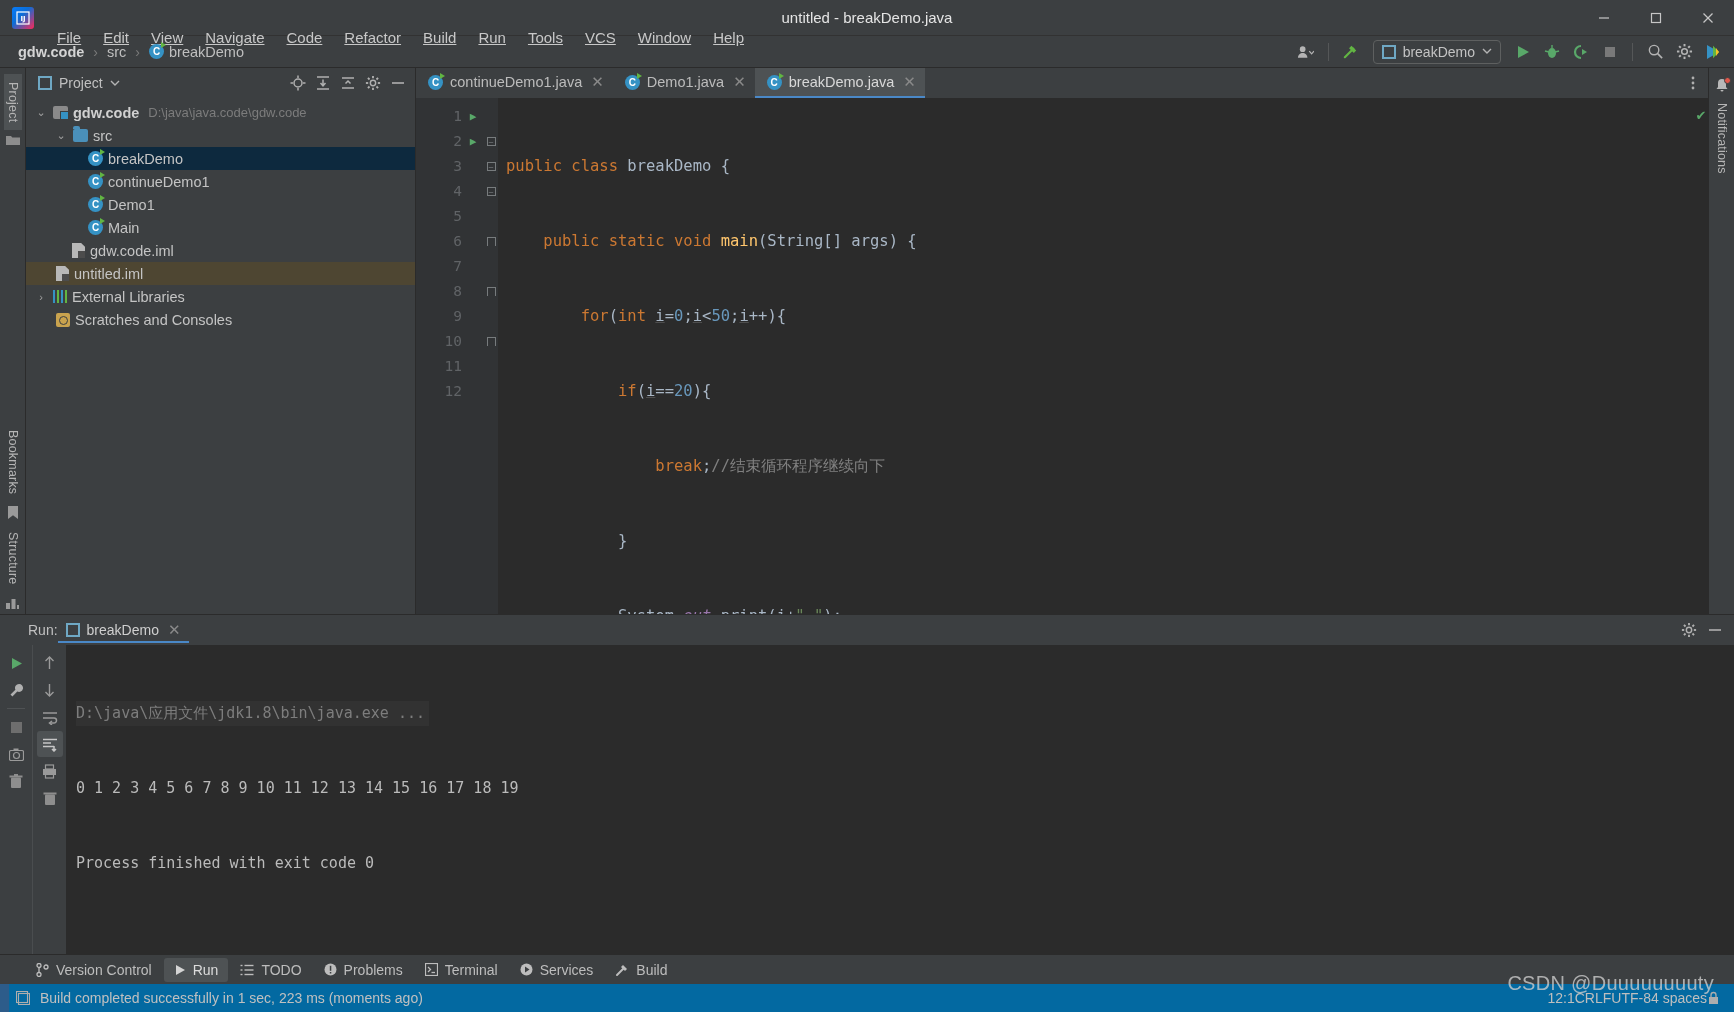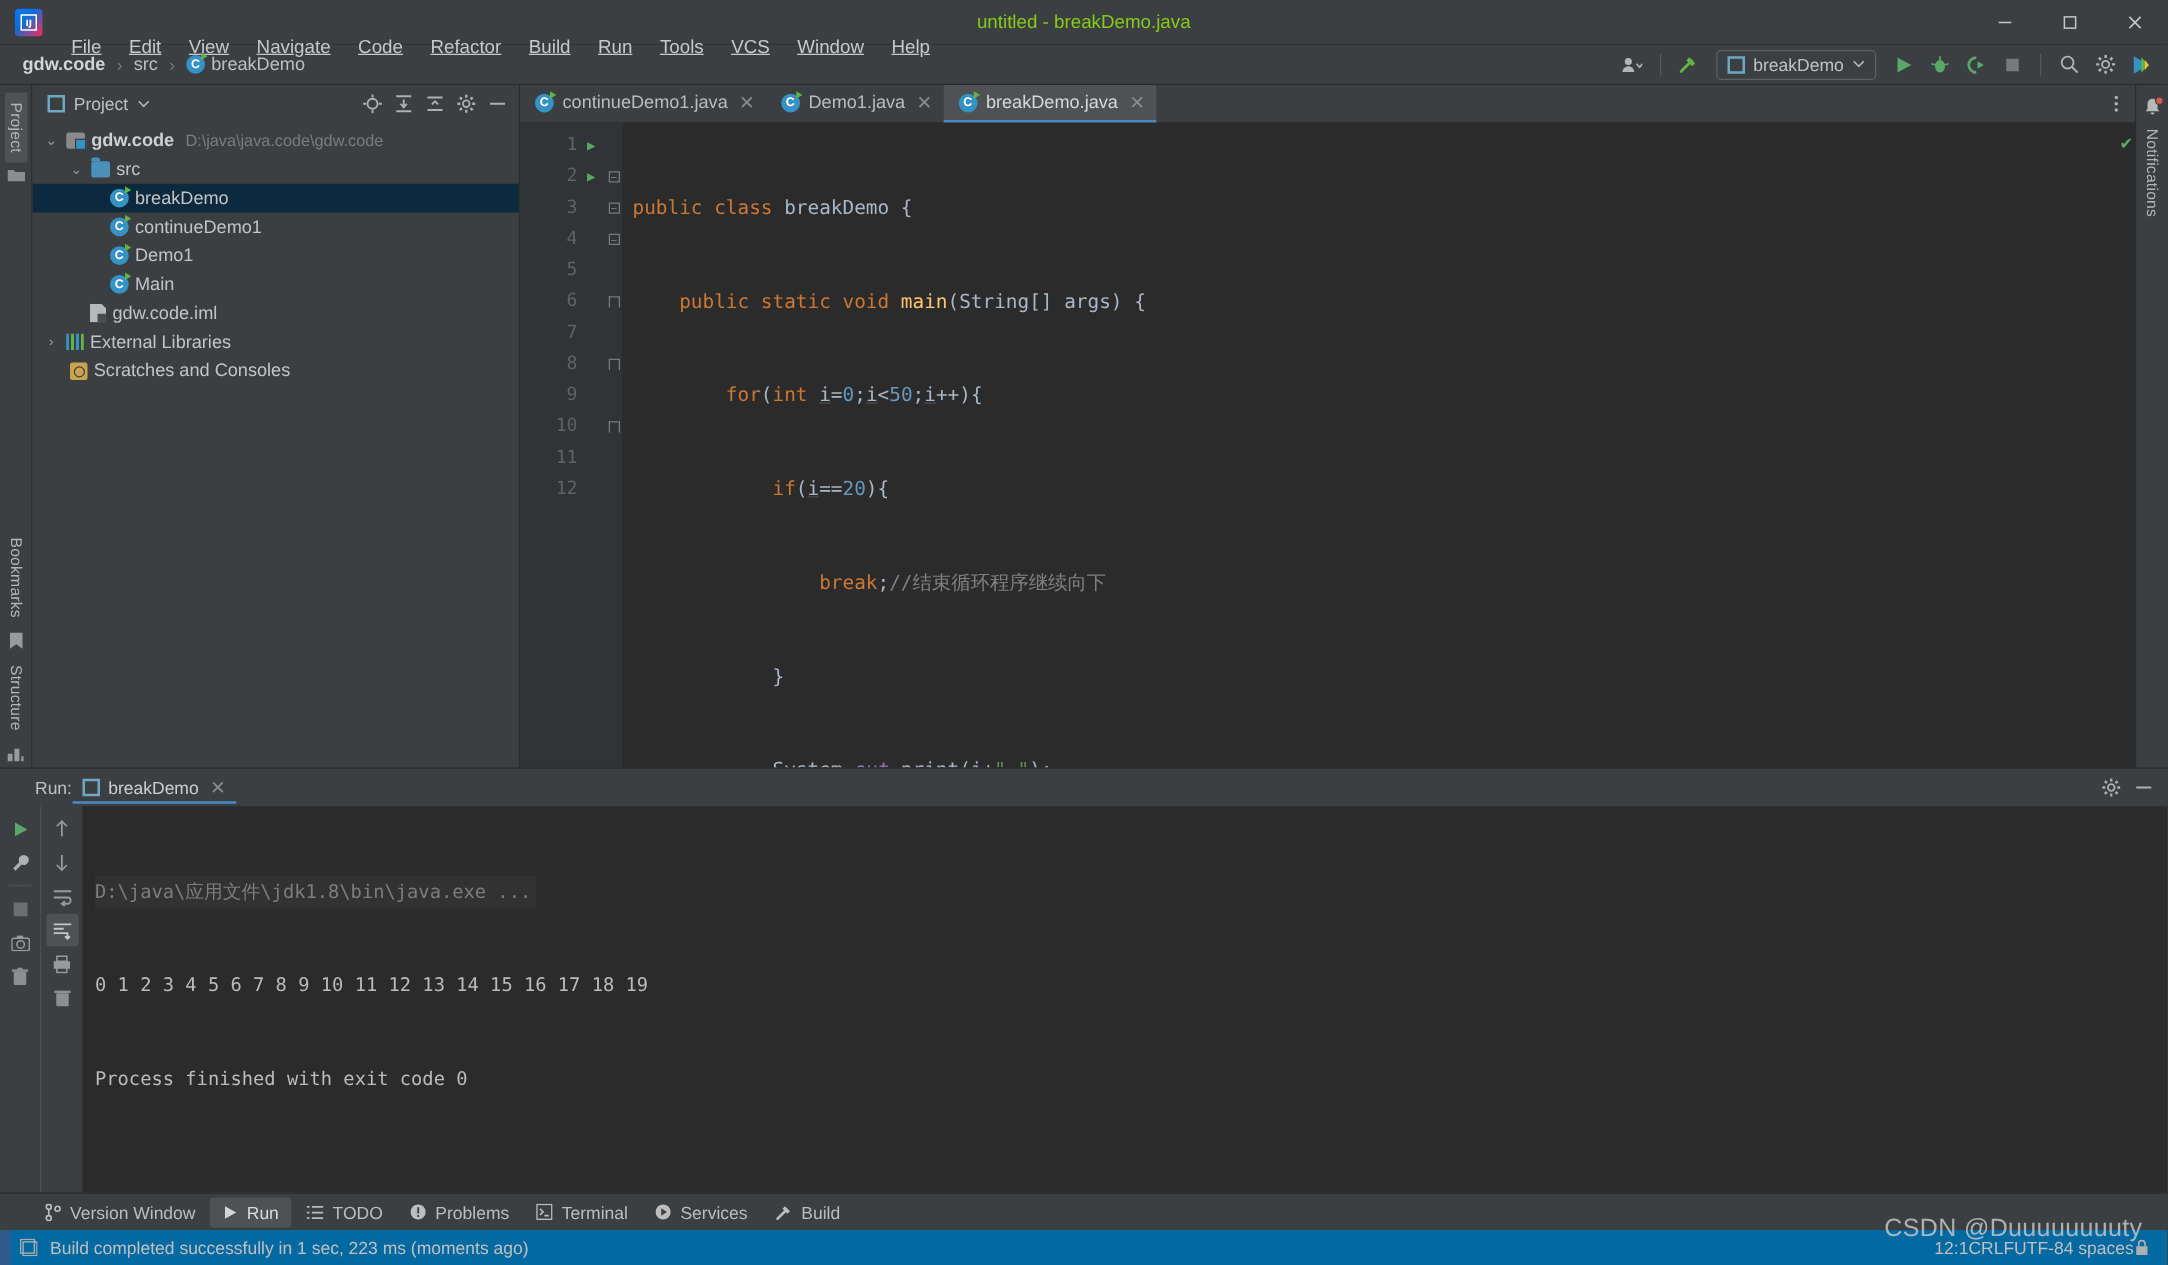--- a/index.html
+++ b/index.html
@@ -25,21 +25,21 @@
   }
   .ij-logo svg { display:block; }
   .menubar { display: flex; align-items: center; height: 100%; }
   .menu-item {
     padding: 5px 11px; font-size: 15px; color: #c8c8c8; cursor: default;
     line-height: 1; border-radius: 3px; margin-top: 40px;
   }
   .menu-item u { text-decoration: underline; }
   .win-title {
     position: absolute; left: 0; right: 0; text-align: center;
-    font-size: 15px; color: #84cc16; pointer-events: none;
+    font-size: 15px; color: #e5e5e5; pointer-events: none;
   }
   .win-btns { margin-left: auto; display: flex; height: 100%; z-index:3; }
   .win-btn {
     width: 52px; height: 36px; display: flex; align-items: center; justify-content: center;
     color: #c6c6c6; font-size: 15px;
   }
 
   
   .navbar {
     height: 32px; flex: 0 0 32px; background: #3c3f41; display: flex;
@@ -514,20 +514,24 @@
         <div class="tr-row" style="padding-left:62px">
           <span class="cls-icon">C</span>
           <span class="tr-label">Main</span>
         </div>
 
         <div class="tr-row" style="padding-left:46px">
           <span class="iml-ic"></span>
           <span class="tr-label">gdw.code.iml</span>
         </div>
 
+        <div class="tr-row highlight" style="padding-left:30px">
+          <span class="iml-ic"></span>
+          <span class="tr-label">untitled.iml</span>
+        </div>
 
         <div class="tr-row" style="padding-left:8px">
           <span class="tr-arrow">›</span>
           <span class="lib-ic"></span>
           <span class="tr-label">External Libraries</span>
         </div>
 
         <div class="tr-row" style="padding-left:30px">
           <span class="scratch-ic"></span>
           <span class="tr-label">Scratches and Consoles</span>
@@ -791,21 +795,21 @@
   </div>
 
   <div class="toolwin-bar">
     <div class="tw-item">
       <svg width="13" height="14" viewBox="0 0 13 14">
           <circle cx="3" cy="2.5" r="2" fill="none" stroke="#bdbdbd" stroke-width="1.3"></circle>
           <circle cx="3" cy="11.5" r="2" fill="none" stroke="#bdbdbd" stroke-width="1.3"></circle>
           <circle cx="10" cy="4" r="2" fill="none" stroke="#bdbdbd" stroke-width="1.3"></circle>
           <line x1="3" y1="4.5" x2="3" y2="9.5" stroke="#bdbdbd" stroke-width="1.3"></line>
         </svg>
-      <span>Version Window</span>
+      <span>Version Control</span>
     </div>
     <div class="tw-item active">
       <svg width="12" height="12" viewBox="0 0 12 12">
           <path d="M2 1l9 5-9 5z" fill="#d4d4d4"></path>
         </svg>
       <span>Run</span>
     </div>
     <div class="tw-item">
       <svg width="14" height="12" viewBox="0 0 14 12">
           <g stroke="#bdbdbd" stroke-width="1.4">

